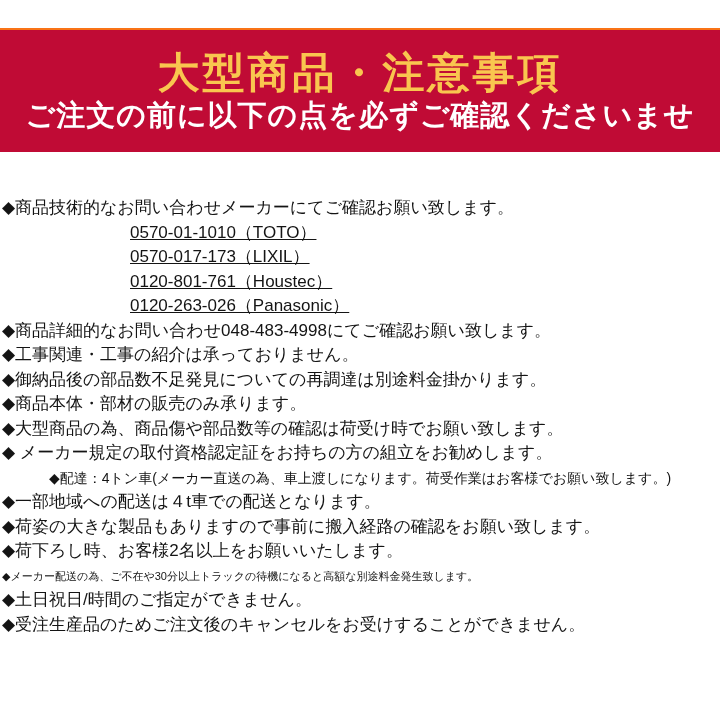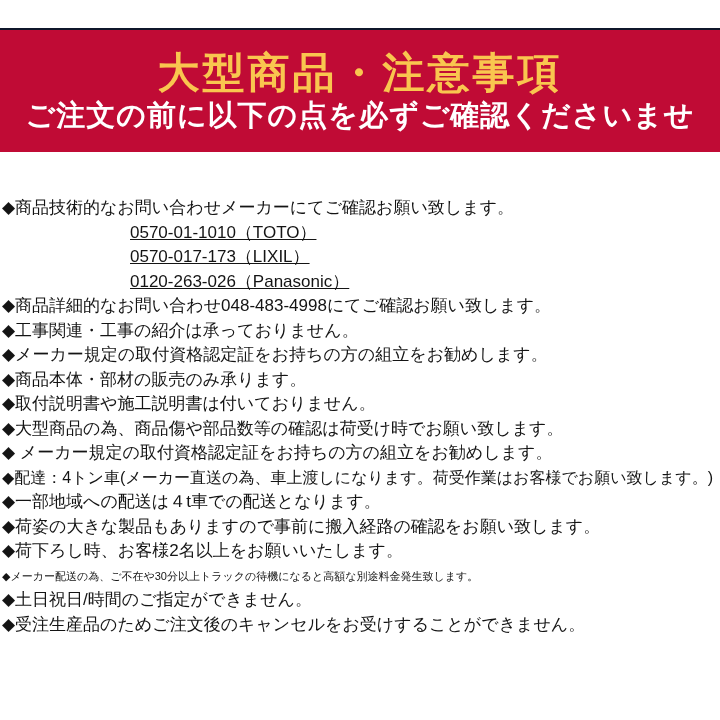--- a/index.html
+++ b/index.html
@@ -15,21 +15,21 @@
     overflow: hidden;
   }
   .top-strip {
     height: 28px;
     background: #ffffff;
   }
   .banner {
     height: 124px;
     width: 100%;
     background: #c00b35;
-    border-top: 2px solid #0f172a;
+    border-top: 2px solid #f97316;
     display: flex;
     flex-direction: column;
     align-items: center;
     justify-content: center;
   }
   .banner-title {
     font-size: 42px;
     font-weight: bold;
     color: #f9c64f;
     letter-spacing: 3px;
@@ -67,29 +67,29 @@
 <div class="page">
   <div class="top-strip"></div>
   <div class="banner">
     <div class="banner-title">大型商品・注意事項</div>
     <div class="banner-subtitle">ご注文の前に以下の点を必ずご確認くださいませ</div>
   </div>
   <div class="notices">
       <div class="notice-row">◆商品技術的なお問い合わせメーカーにてご確認お願い致します。</div>
       <div class="notice-row phone">0570-01-1010（TOTO）</div>
       <div class="notice-row phone">0570-017-173（LIXIL）</div>
+      <div class="notice-row phone">0120-801-761（Houstec）</div>
       <div class="notice-row phone">0120-263-026（Panasonic）</div>
       <div class="notice-row">◆商品詳細的なお問い合わせ048-483-4998にてご確認お願い致します。</div>
       <div class="notice-row">◆工事関連・工事の紹介は承っておりません。</div>
-      <div class="notice-row">◆メーカー規定の取付資格認定証をお持ちの方の組立をお勧めします。</div>
+      <div class="notice-row">◆御納品後の部品数不足発見についての再調達は別途料金掛かります。</div>
       <div class="notice-row">◆商品本体・部材の販売のみ承ります。</div>
-      <div class="notice-row">◆取付説明書や施工説明書は付いておりません。</div>
       <div class="notice-row">◆大型商品の為、商品傷や部品数等の確認は荷受け時でお願い致します。</div>
       <div class="notice-row">◆ メーカー規定の取付資格認定証をお持ちの方の組立をお勧めします。</div>
-      <div class="notice-row" style="font-size: 16px;">◆配達：4トン車(メーカー直送の為、車上渡しになります。荷受作業はお客様でお願い致します。)</div>
+      <div class="notice-row" style="font-size: 14px; text-align: center;">◆配達：4トン車(メーカー直送の為、車上渡しになります。荷受作業はお客様でお願い致します。)</div>
       <div class="notice-row">◆一部地域への配送は４t車での配送となります。</div>
       <div class="notice-row">◆荷姿の大きな製品もありますので事前に搬入経路の確認をお願い致します。</div>
       <div class="notice-row">◆荷下ろし時、お客様2名以上をお願いいたします。</div>
       <div class="notice-row" style="font-size: 11px;">◆メーカー配送の為、ご不在や30分以上トラックの待機になると高額な別途料金発生致します。</div>
       <div class="notice-row">◆土日祝日/時間のご指定ができません。</div>
       <div class="notice-row">◆受注生産品のためご注文後のキャンセルをお受けすることができません。</div>
     </div>
 </div>
 
 </body></html>

